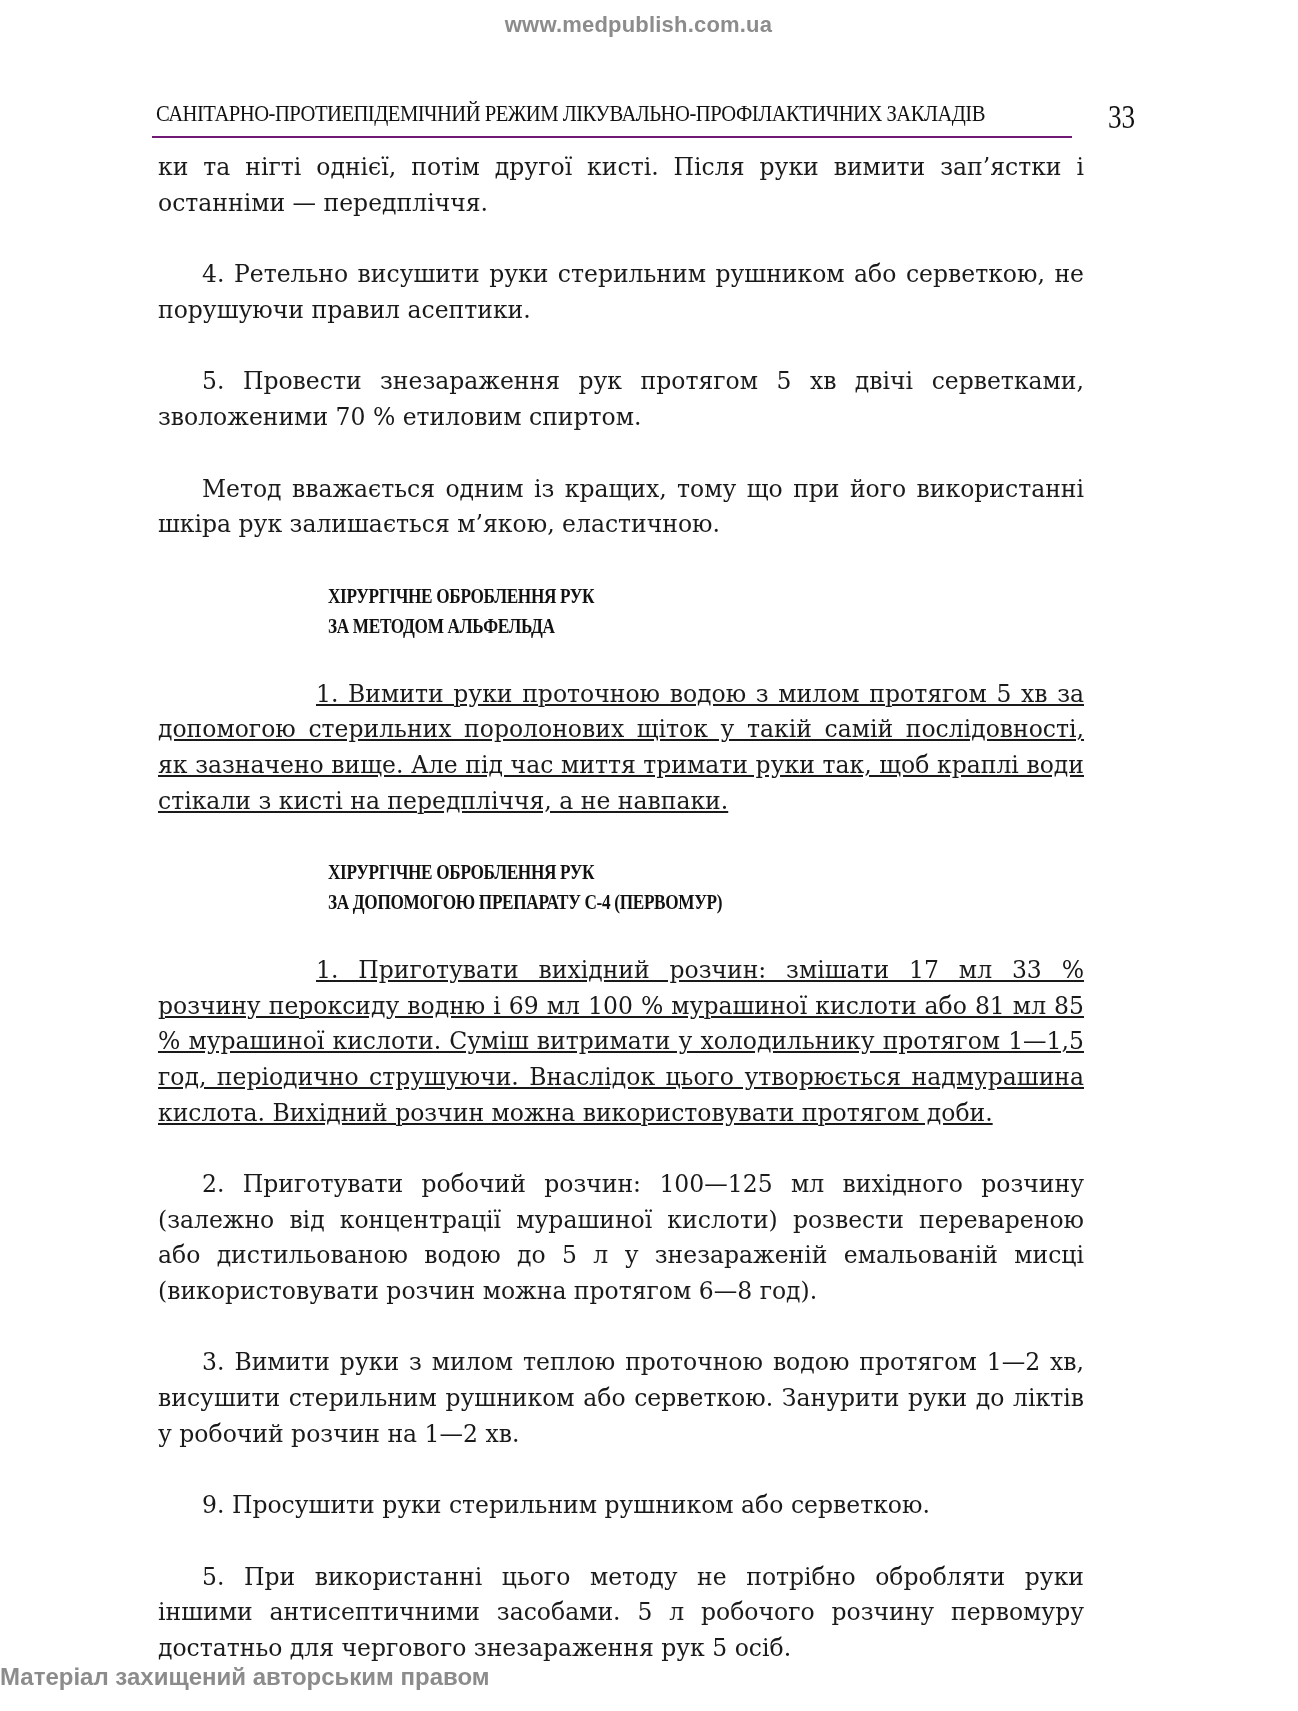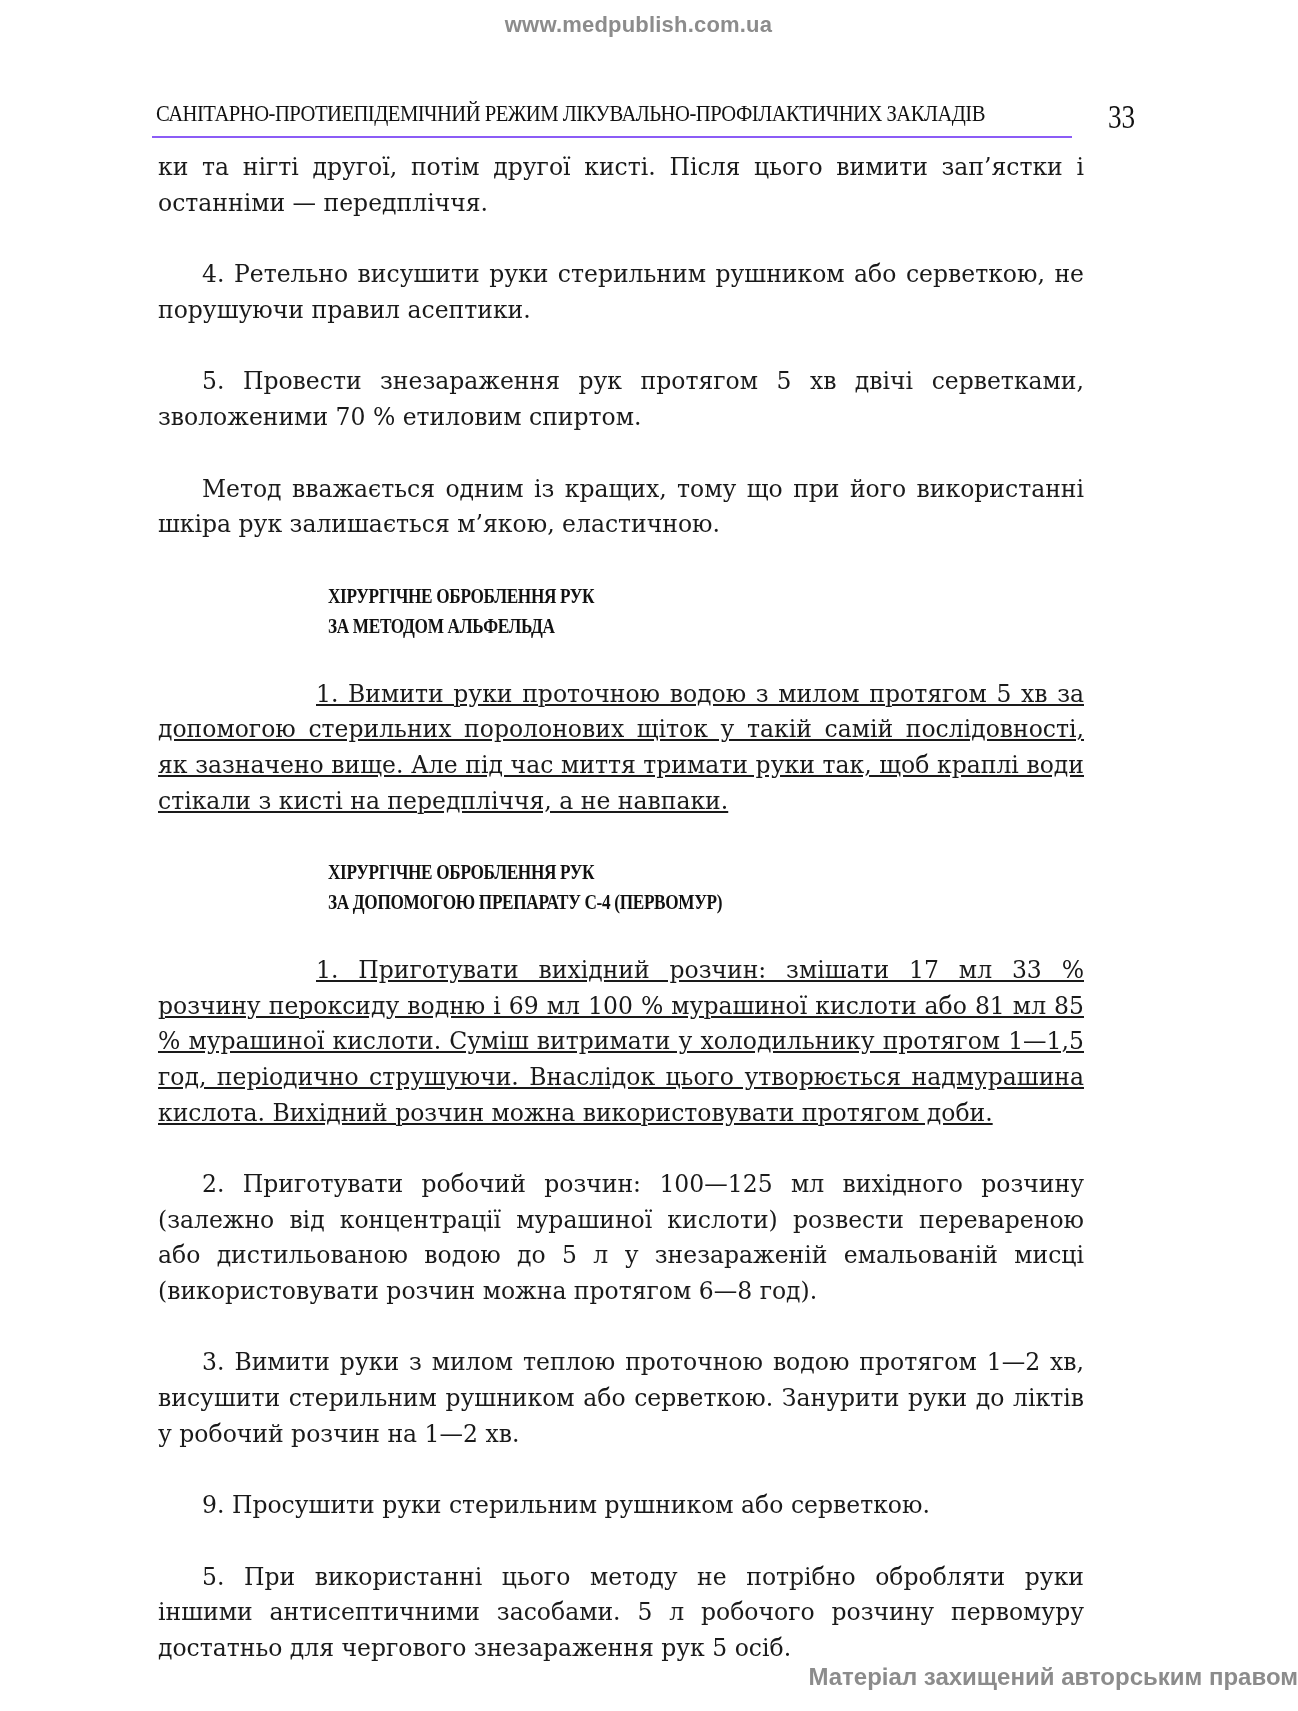--- a/index.html
+++ b/index.html
@@ -25,21 +25,21 @@
       font-size: 22px;
       color: #8c8c8c;
       letter-spacing: 0.2px;
     }
     .running-head {
       position: absolute;
       top: 96px;
       left: 152px;
       width: 920px;
       height: 40px;
-      border-bottom: 2px solid #8b5cf6;
+      border-bottom: 2px solid #701a75;
     }
     .running-title {
       position: absolute;
       left: 4px;
       top: 4px;
       font-family: "Liberation Serif", serif;
       font-size: 24px;
       letter-spacing: -0.6px;
       transform: scaleX(0.86);
       transform-origin: left center;
@@ -90,39 +90,39 @@
       transform-origin: left center;
       white-space: nowrap;
     }
     .gap-before-heading { height: 26px; }
     .gap-after-heading { height: 24px; }
     .watermark-bottom {
       position: absolute;
       top: 1663px;
       left: 0;
       width: 1298px;
-      text-align: right;
+      text-align: left;
       font-family: "Liberation Sans", sans-serif;
       font-weight: bold;
       font-size: 24px;
       color: #8c8c8c;
     }
   </style>
 </head>
 <body>
 
 <div class="watermark-top">www.medpublish.com.ua</div>
 
 <div class="running-head">
   <div class="running-title">САНІТАРНО-ПРОТИЕПІДЕМІЧНИЙ РЕЖИМ ЛІКУВАЛЬНО-ПРОФІЛАКТИЧНИХ ЗАКЛАДІВ</div>
 </div>
 <div class="page-number">33</div>
 
 <div class="content">
-  <p class="cont">ки та нігті другої, потім другої кисті. Після цього вимити зап’ястки і останніми — передпліччя.</p>
+  <p class="cont">ки та нігті однієї, потім другої кисті. Після руки вимити зап’ястки і останніми — передпліччя.</p>
   <p class="indent">4. Ретельно висушити руки стерильним рушником або серветкою, не порушуючи правил асептики.</p>
   <p class="indent">5. Провести знезараження рук протягом 5 хв двічі серветками, зволоженими 70 % етиловим спиртом.</p>
   <p class="indent">Метод вважається одним із кращих, тому що при його використанні шкіра рук залишається м’якою, еластичною.</p>
 
   <div class="gap-before-heading"></div>
   <h2 class="heading">
     <span>ХІРУРГІЧНЕ ОБРОБЛЕННЯ РУК</span>
     <span>ЗА МЕТОДОМ АЛЬФЕЛЬДА</span>
   </h2>
   <div class="gap-after-heading"></div>

